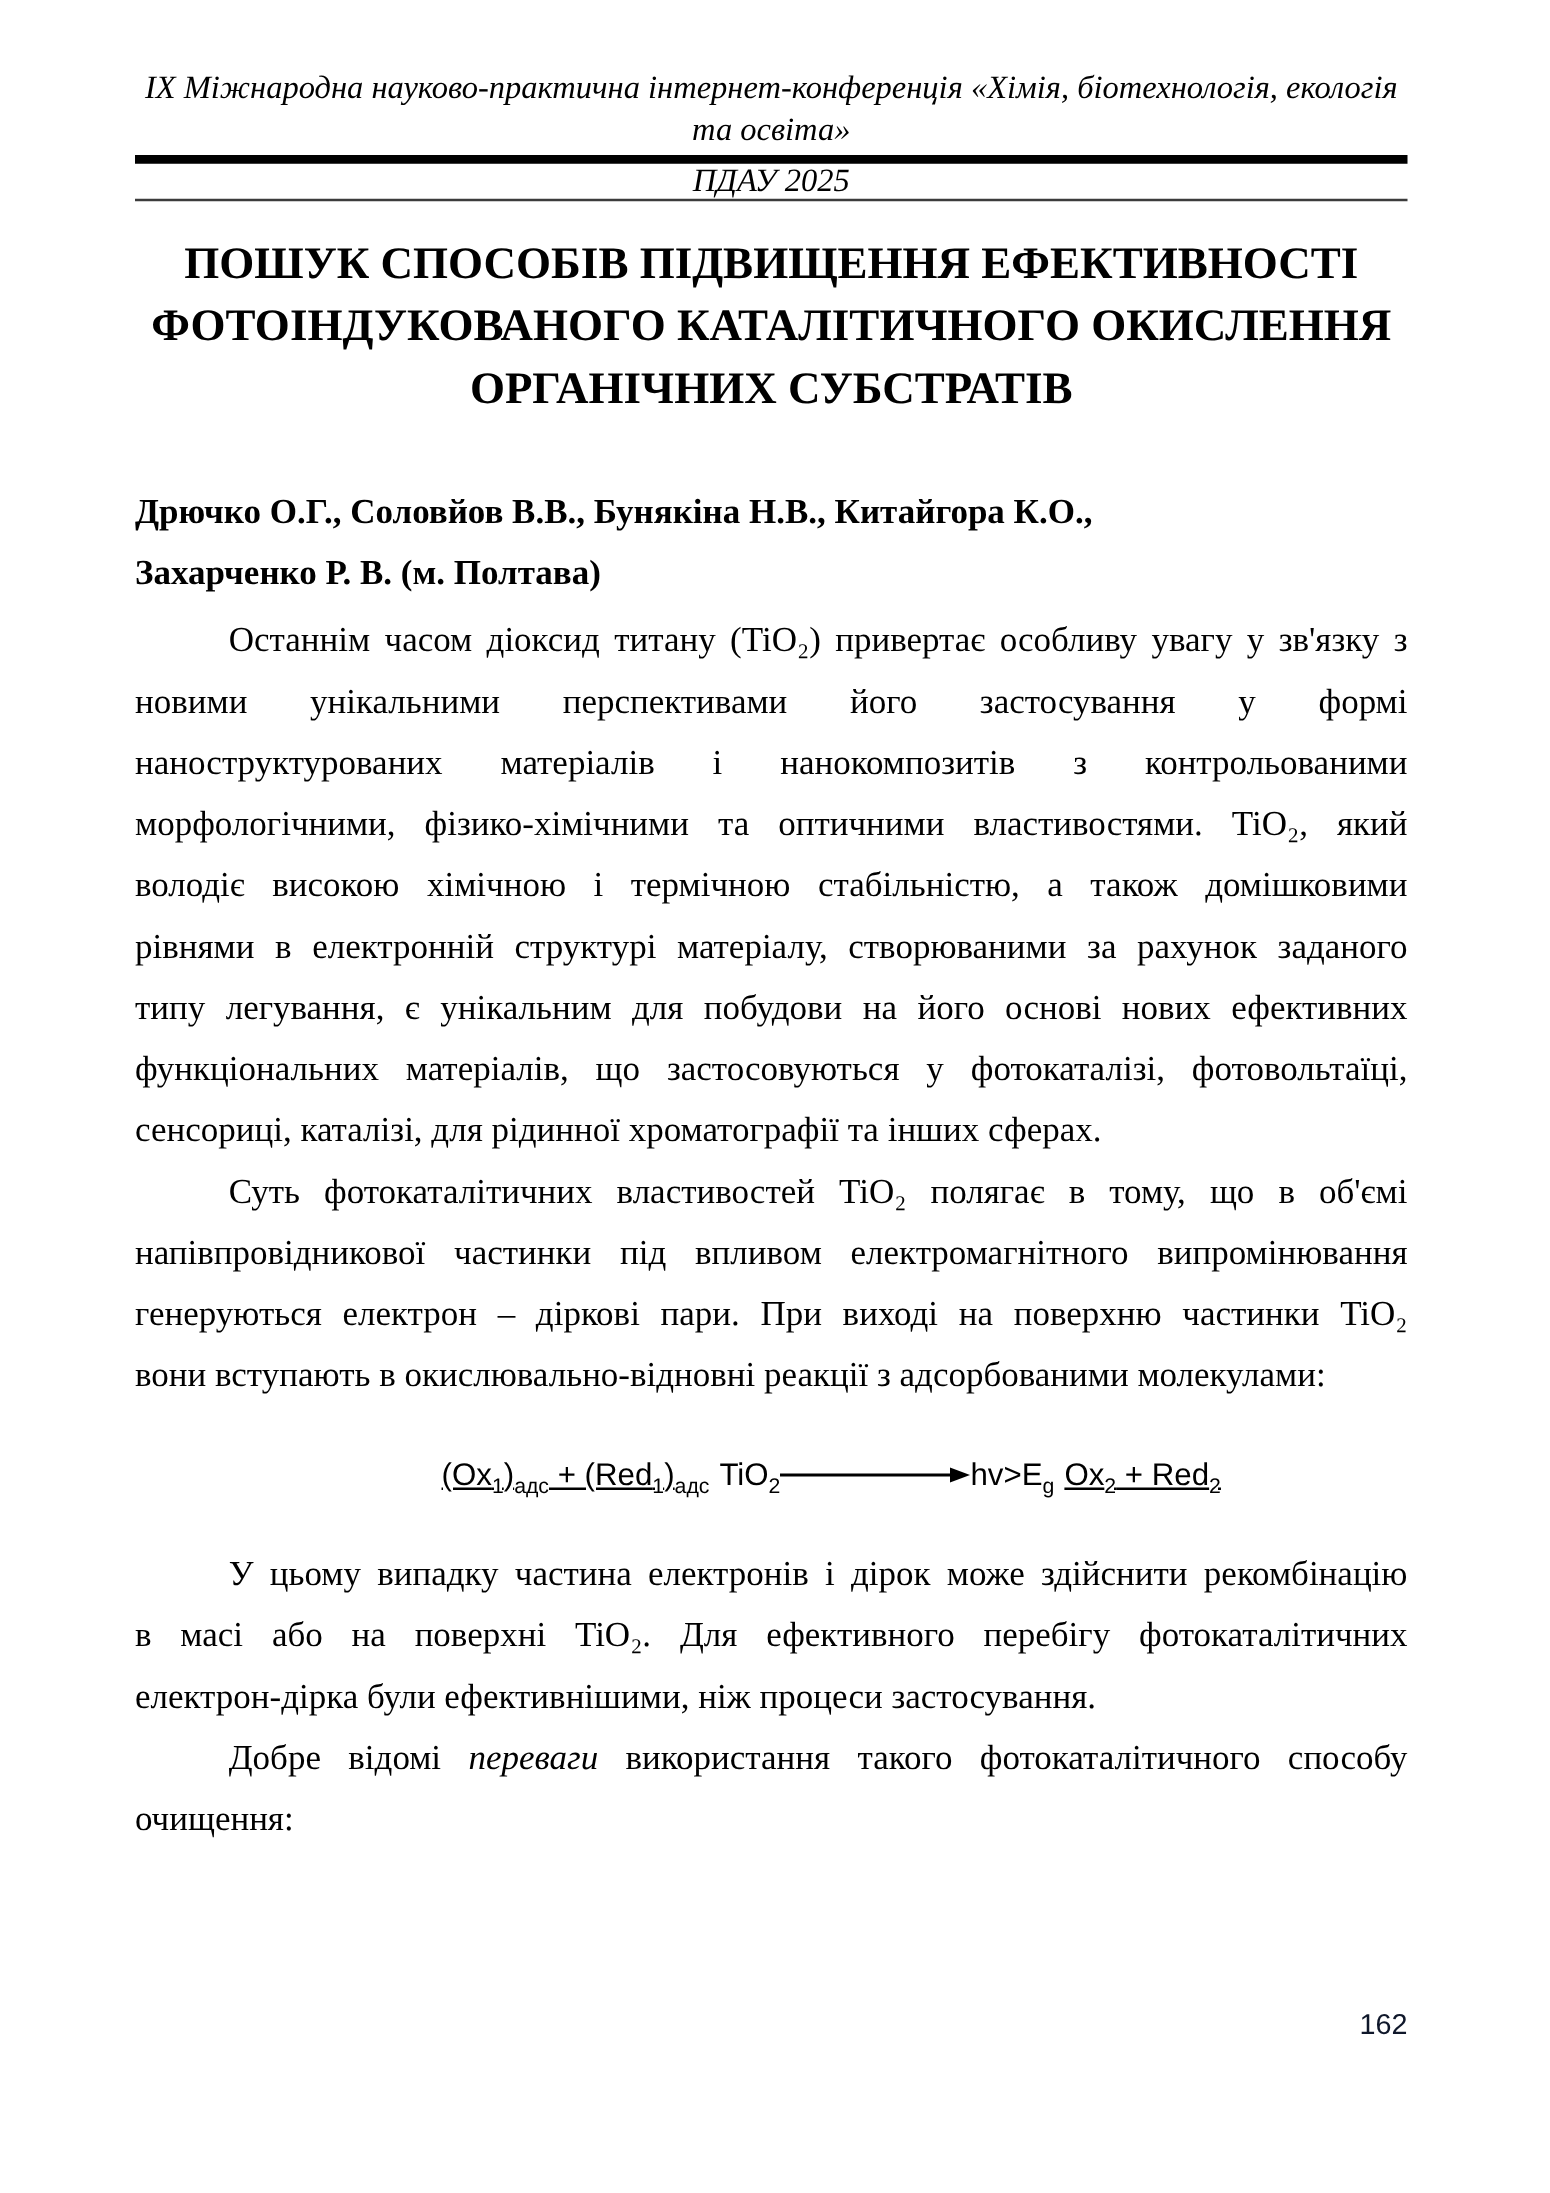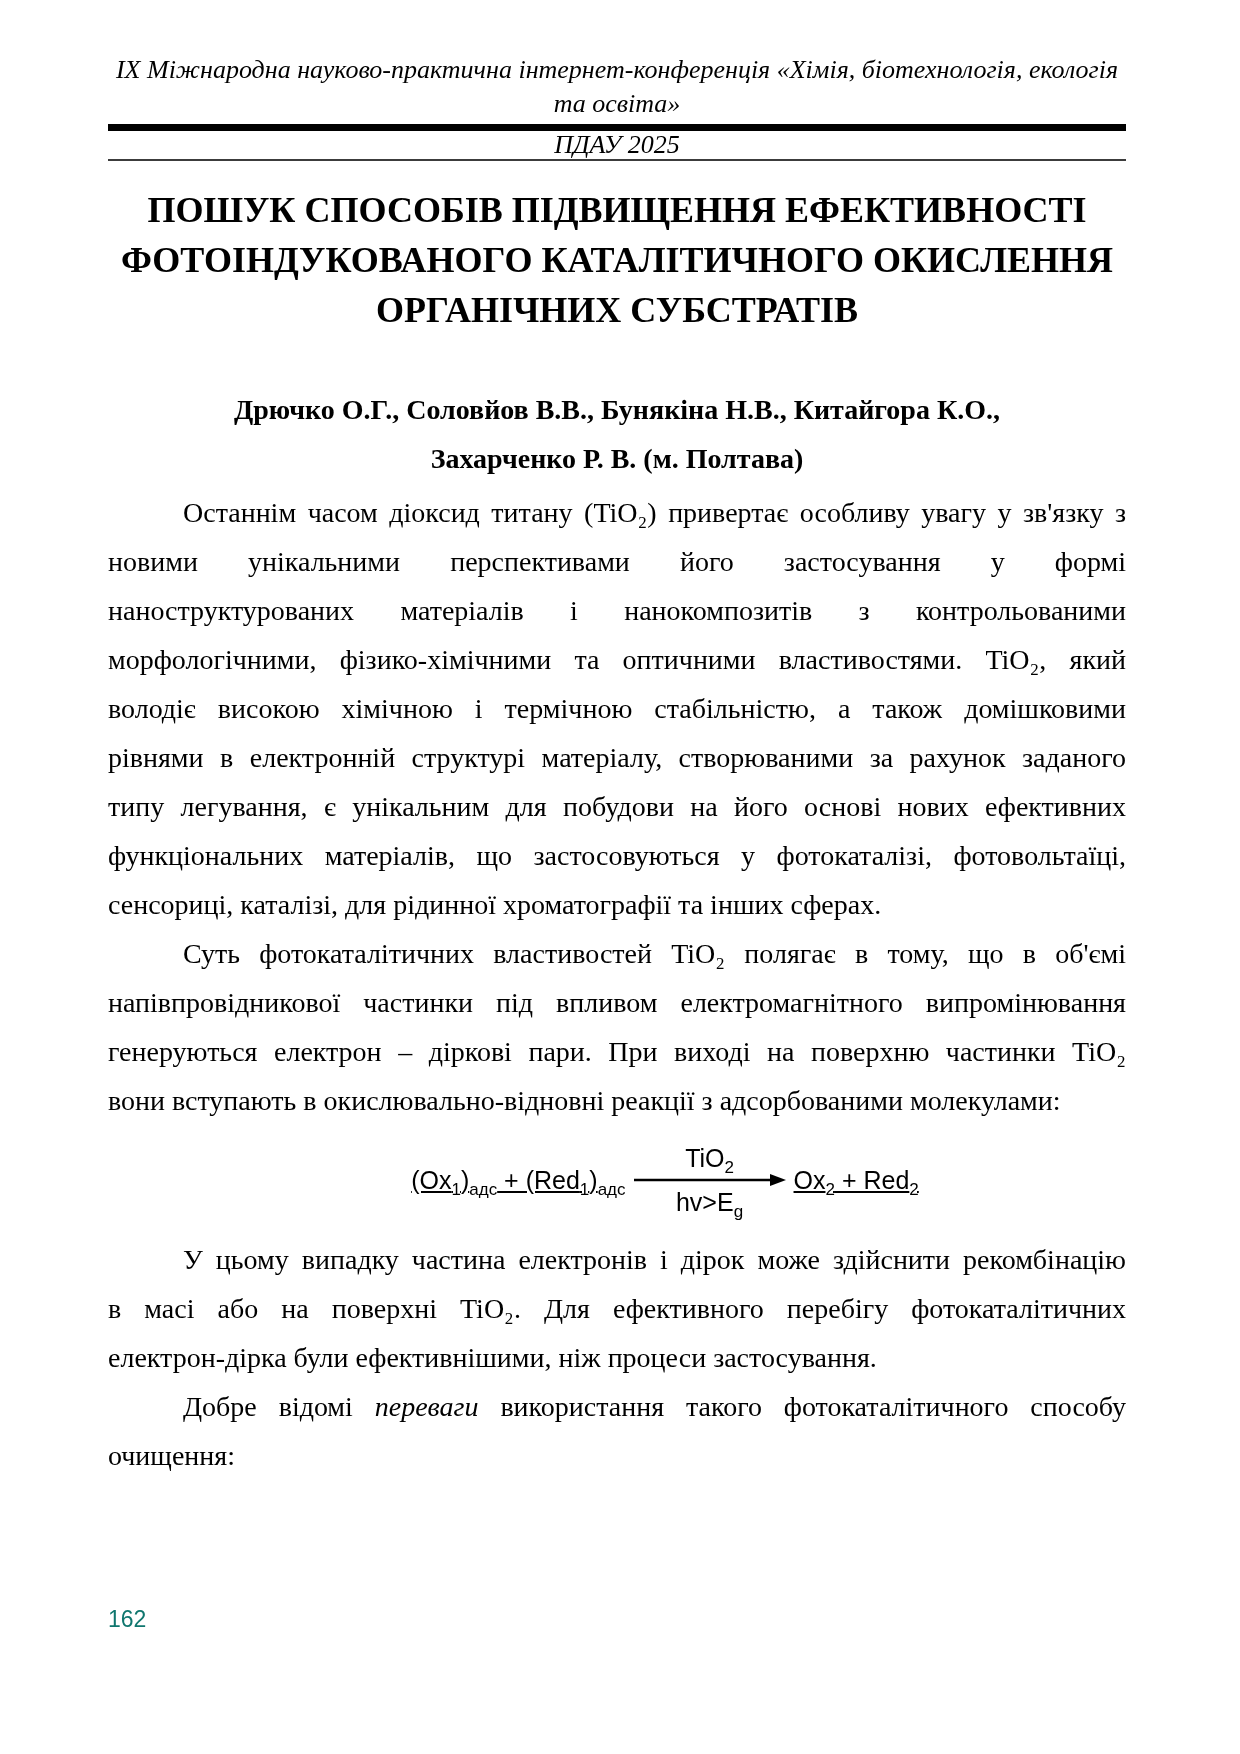--- a/index.html
+++ b/index.html
@@ -17,49 +17,49 @@
   .rule-thick { margin-top:3px; height:7px; background:#000; }
   .pdau { height:28px; line-height:28px; text-align:center; font-style:italic; font-size:26px; }
   .rule-thin { height:2px; background:#3c3c3c; }
 
   
   .title { margin-top:24px; font-weight:bold; font-size:36px; }
   .tline { height:50px; line-height:50px; text-align:center; overflow:hidden; }
 
   
   .authors { margin-top:50px; font-weight:bold; font-size:28px; }
-  .aline { height:49px; line-height:49px; text-align:center; overflow:hidden; }
+  .aline { height:49px; line-height:49px; text-align:left; overflow:hidden; }
 
   
   .bodytext { margin-top:5px; font-size:28px; }
   .bline {
     height:49px; line-height:49px; overflow:hidden;
     text-align:justify; text-align-last:justify;
   }
   .bline.last { text-align:left; text-align-last:left; }
   .indent { text-indent:75px; }
   .it { font-style:italic; }
 
   
   .equation {
     height:110px; display:flex; align-items:center; justify-content:center;
     font-family:"Liberation Sans","DejaVu Sans",sans-serif;
     font-size:25px; transform:translateX(48px);
   }
   .eq-sub { font-size:17px; position:relative; top:6px; }
-  .eq-arrow { display:flex; flex-direction:column; align-items:center; margin:0 8px; }
+  .eq-arrow { display:flex; flex-direction:row; align-items:center; margin:0 8px; }
   .eq-arrow .lbl { height:30px; line-height:30px; }
   .eq-arrow svg { display:block; }
   .eq-side { white-space:pre;text-decoration:underline; }
 
   
   .footer {
     position:absolute; left:108px; top:1606px; width:1018px;
-    text-align:left; font-family:"Liberation Sans","DejaVu Sans",sans-serif;
-    font-size:23px; color:#0f766e;
+    text-align:right; font-family:"Liberation Sans","DejaVu Sans",sans-serif;
+    font-size:23px; color:#0f172a;
   }
 </style>
 </head>
 <body>
 
 <div class="content">
 
   <div class="hdr">
       <div class="hline">ІХ Міжнародна науково-практична інтернет-конференція «Хімія, біотехнологія, екологія</div>
       <div class="hline">та освіта»</div>

